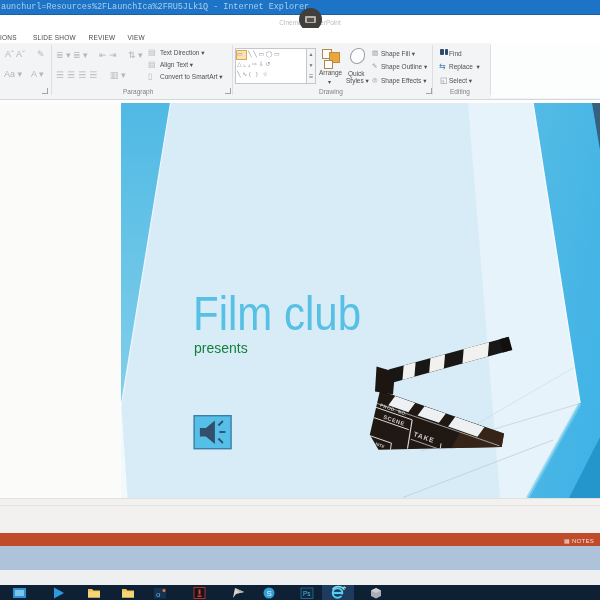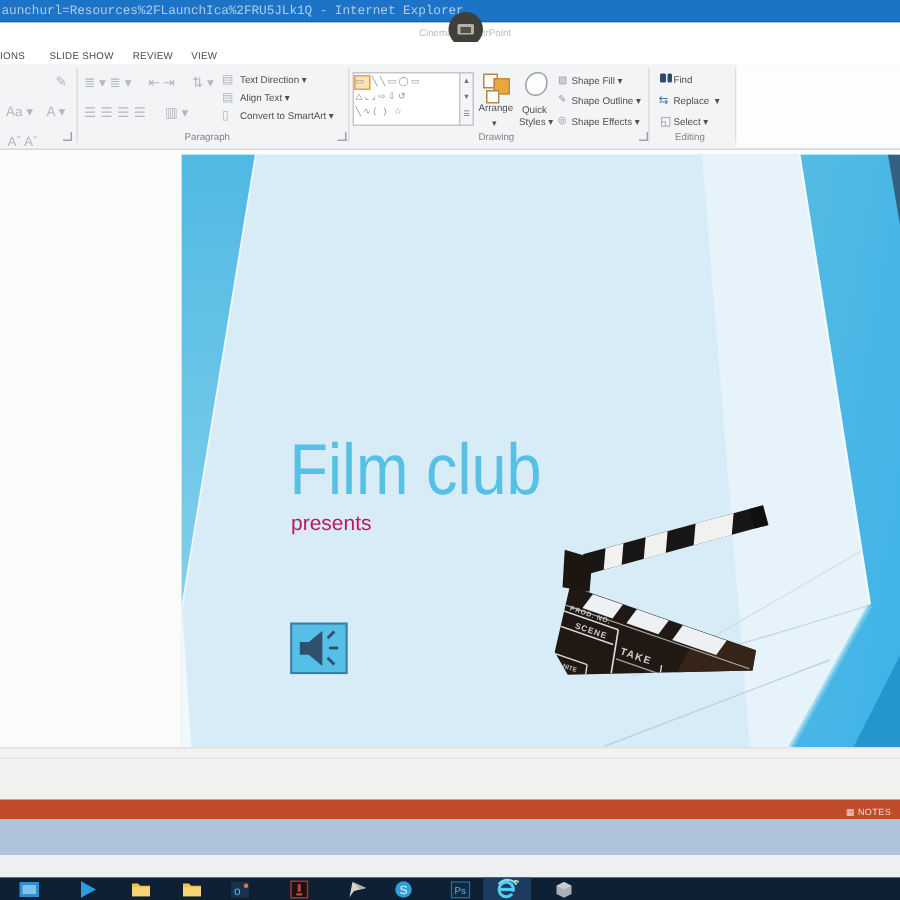--- a/index.html
+++ b/index.html
@@ -24,21 +24,21 @@
   .ritem{position:absolute;font-size:6.5px;color:#4f4f4f;white-space:nowrap;}
   .dis{color:#b3b6bb;}
   .launch{position:absolute;top:45px;width:5px;height:5px;border-right:1px solid #9fa2a6;border-bottom:1px solid #9fa2a6;}
   
   #canvas{left:0;top:100px;width:600px;height:434px;background:#f4f3f1;}
   #leftpane{left:0;top:100px;width:121px;height:398px;background:#fbfbfa;}
   #topstrip{left:0;top:100px;width:600px;height:4px;background:#fdfdfd;}
   
   #slide{left:121px;top:103px;width:479px;height:395px;background:#d8ecf7;}
   #filmclub{left:193px;top:285.5px;font-size:48px;transform:scaleX(0.875);transform-origin:left top;color:#57c0e5;white-space:nowrap;}
-  #presents{left:194px;top:339.5px;font-size:14px;color:#be185d;white-space:nowrap;}
+  #presents{left:194px;top:339.5px;font-size:14px;color:#15803d;white-space:nowrap;}
   
   #slidebottom{left:0;top:498px;width:600px;height:35px;background:#f2f1ef;border-top:1px solid #e2e1df;}
   #orangebar{left:0;top:533px;width:600px;height:13px;background:#c04b2b;}
   #notes{left:564px;top:536.5px;font-size:6px;color:#f2dcd3;letter-spacing:0.3px;}
   #bluegray{left:0;top:546px;width:600px;height:24px;background:#aec3d9;}
   #lightbar{left:0;top:570px;width:600px;height:15px;background:#edeff1;}
   
   #taskbar{left:0;top:585px;width:600px;height:15px;background:#0e2134;}
 </style></head>
 <body>
@@ -57,21 +57,21 @@
   <span class="tab" style="left:127.5px;">VIEW</span>
 </div>
 <div class="abs" id="ribbon">
 
   <span class="rsep" style="left:51px;"></span>
   <span class="rsep" style="left:232px;"></span>
   <span class="rsep" style="left:432px;"></span>
   <span class="rsep" style="left:490px;"></span>
   <span class="abs" style="left:491px;top:0;width:109px;height:55px;background:#fcfdfd;"></span>
 
-  <span class="ritem dis" style="left:5px;top:6px;font-size:9px;margin-top:40px;">Aˆ Aˇ</span>
+  <span class="ritem dis" style="left:5px;top:6px;font-size:9px;">Aˆ Aˇ</span>
   <span class="ritem dis" style="left:37px;top:6px;font-size:9px;">✎</span>
   <span class="ritem dis" style="left:4px;top:26px;font-size:9px;">Aa ▾</span>
   <span class="ritem dis" style="left:31px;top:26px;font-size:9px;">A ▾</span>
 
   <span class="ritem dis" style="left:56px;top:7px;font-size:9px;">≣ ▾ ≣ ▾</span>
   <span class="ritem dis" style="left:99px;top:7px;font-size:9px;">⇤ ⇥</span>
   <span class="ritem dis" style="left:128px;top:7px;font-size:9px;">⇅ ▾</span>
   <span class="ritem dis" style="left:56px;top:27px;font-size:9px;letter-spacing:3px;">☰☰☰☰</span>
   <span class="ritem dis" style="left:110px;top:27px;font-size:9px;">▥ ▾</span>
   <span class="ritem dis" style="left:148px;top:5px;font-size:8px;">▤</span>

